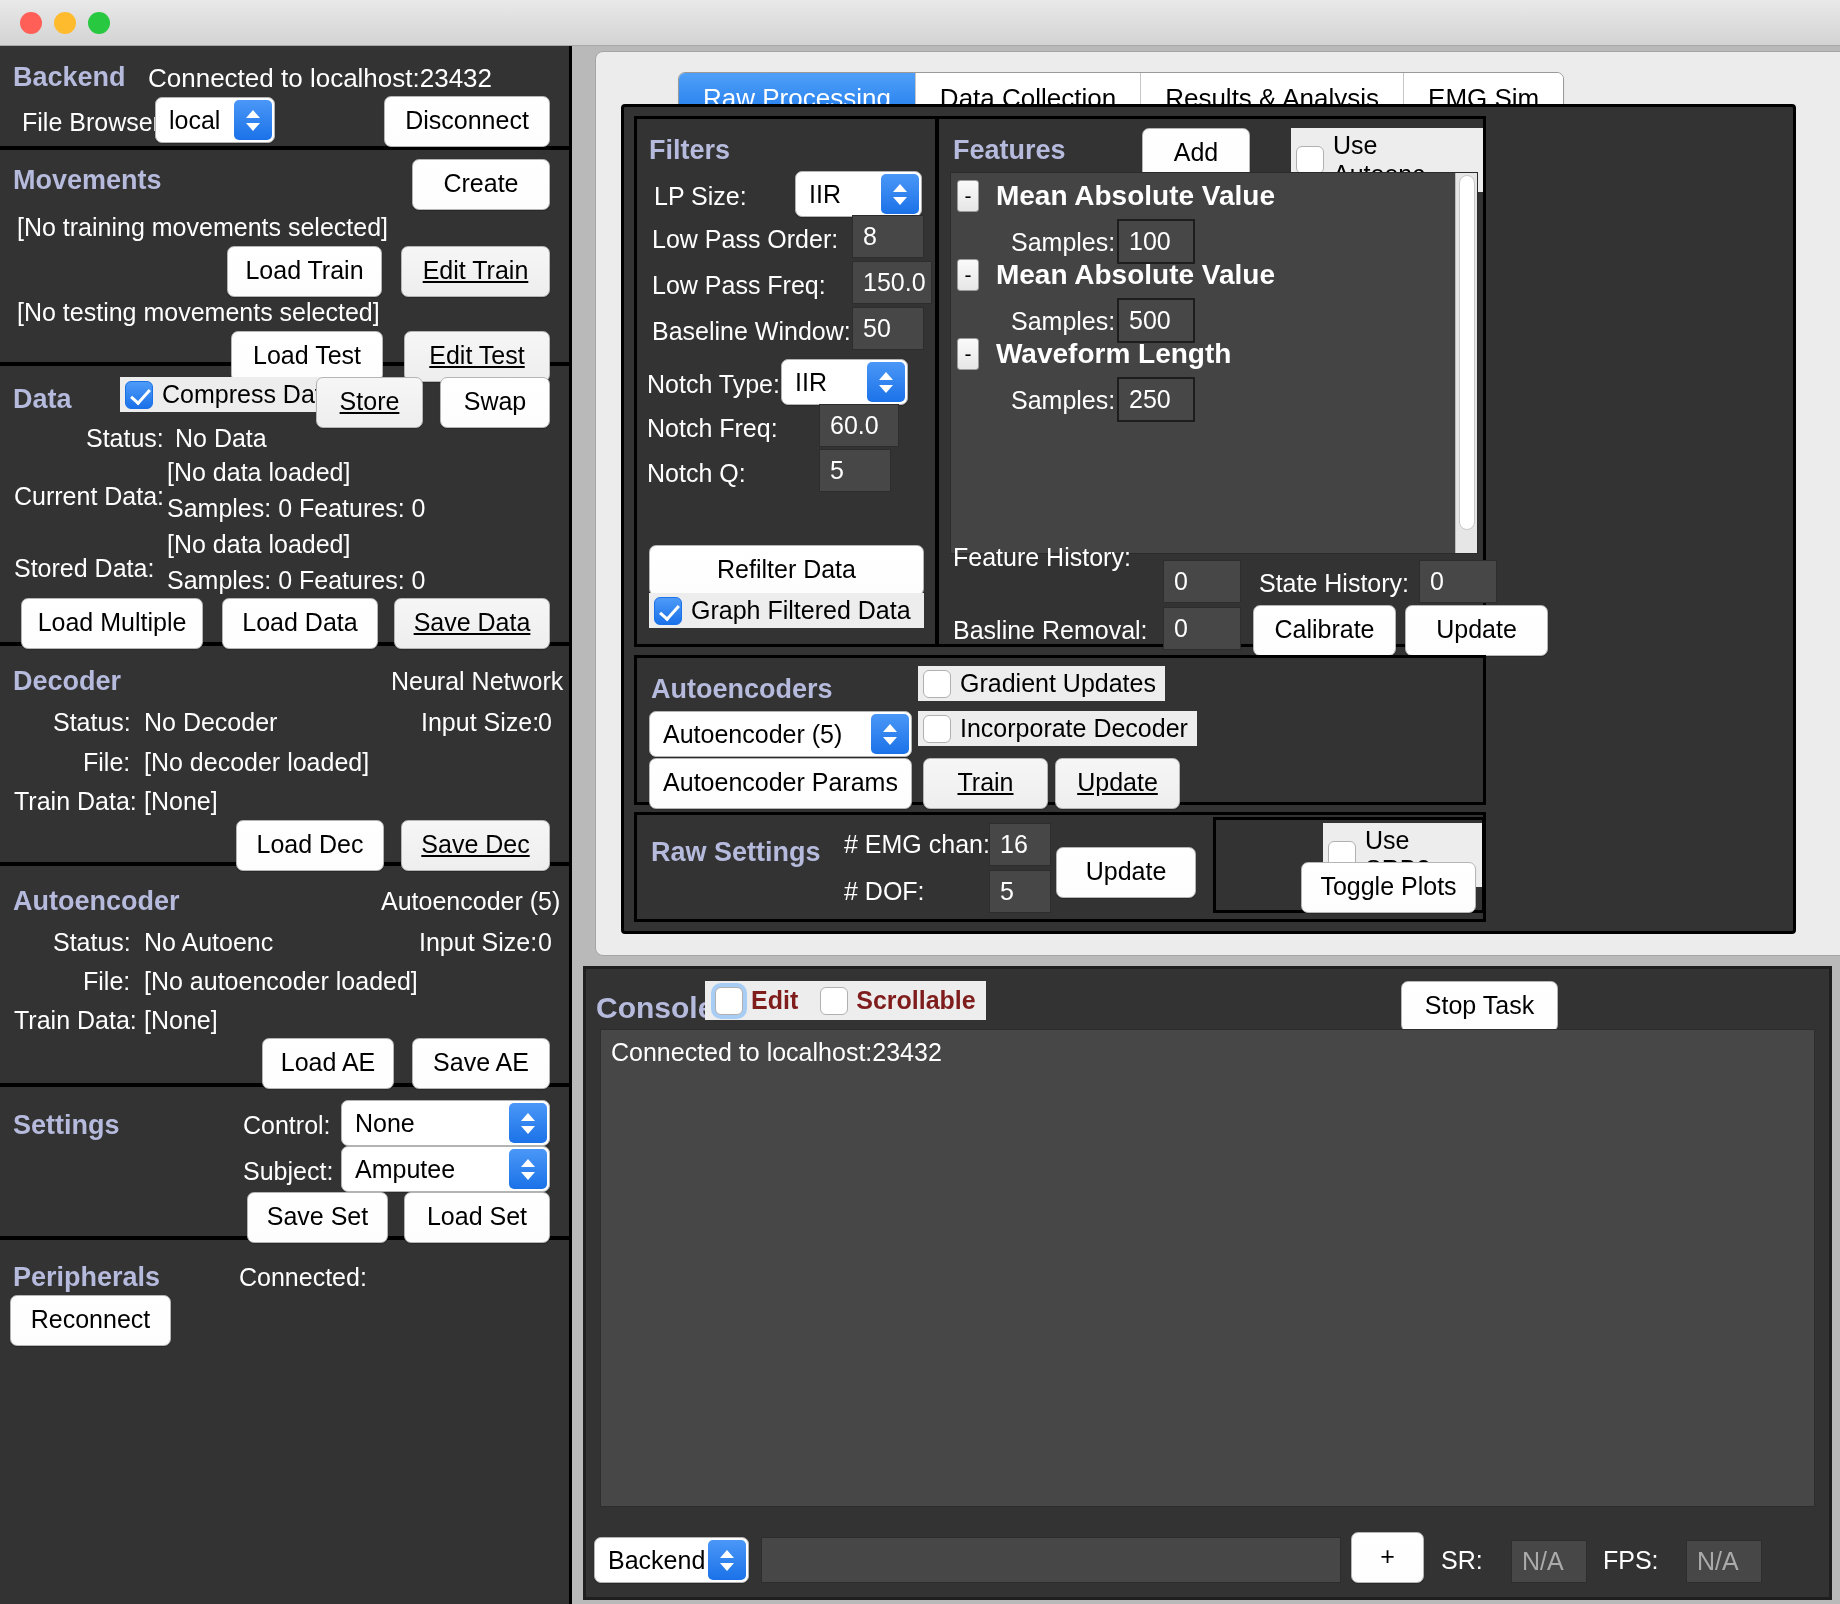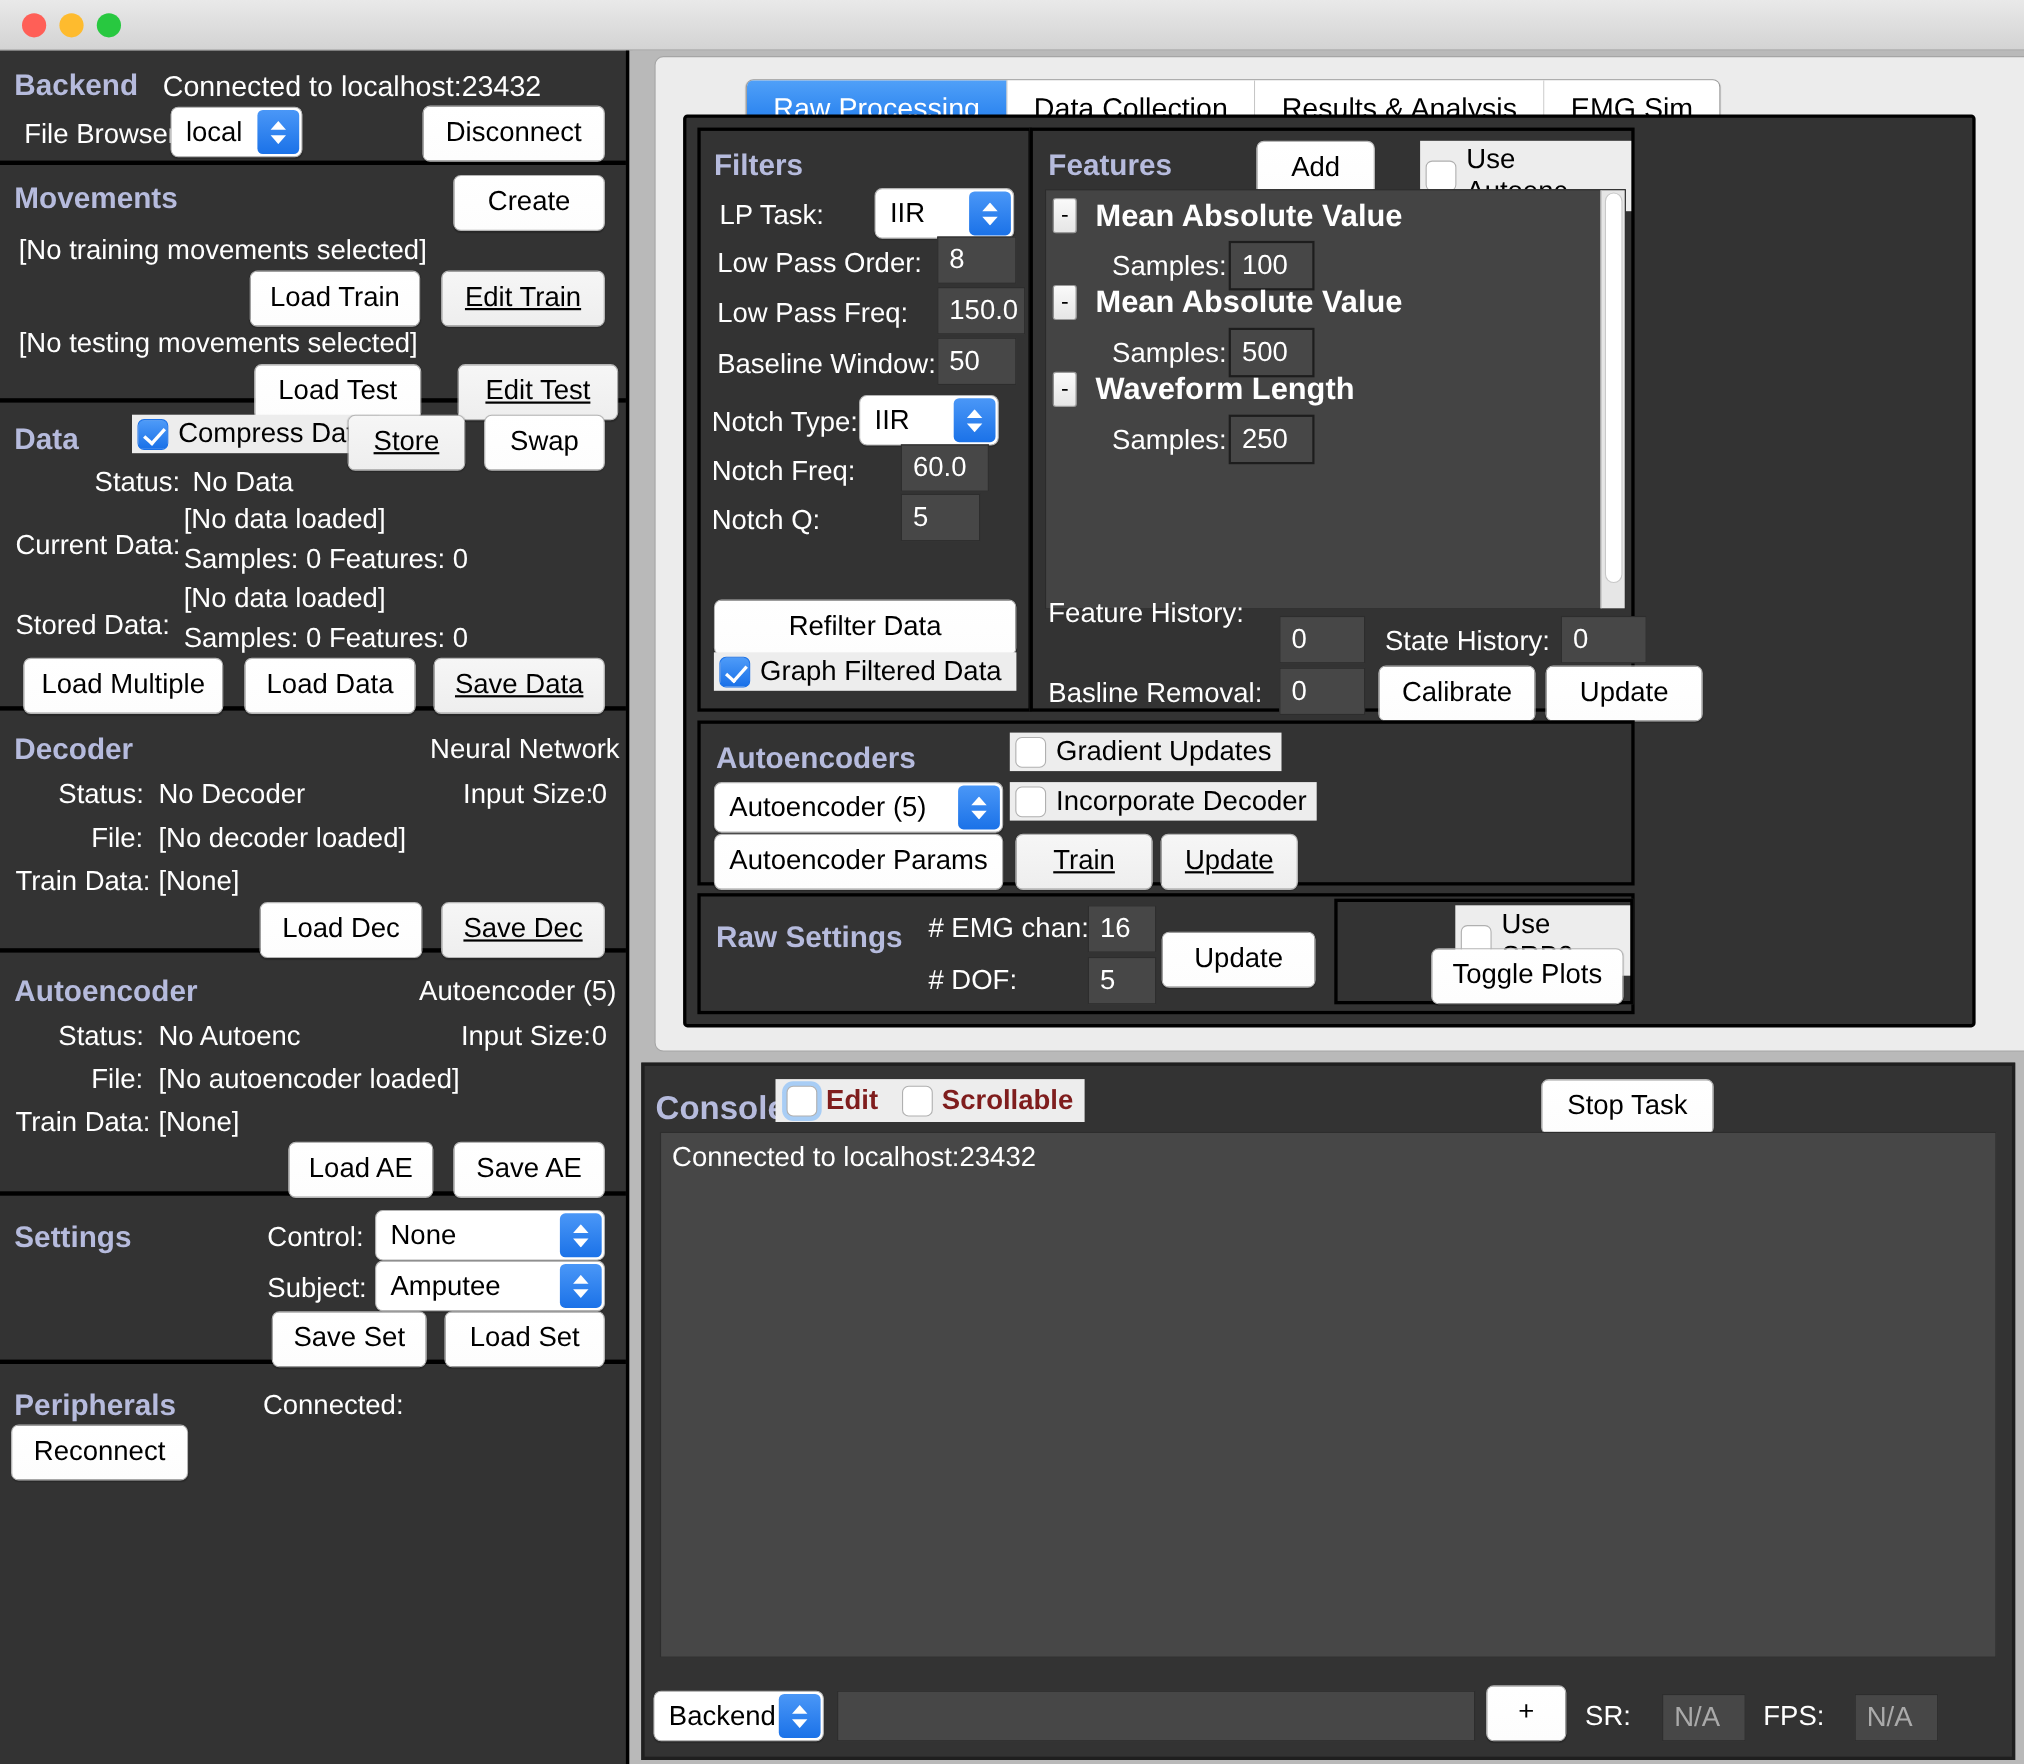--- a/index.html
+++ b/index.html
@@ -131,21 +131,21 @@
   </div>
 
   <div class="grp" style="height:216px;">
     <div class="grp-title" style="position:absolute;left:13px;top:15px;">Movements</div>
     <div class="mbtn" style="position:absolute;left:412px;top:9px;width:138px;">Create</div>
     <div style="position:absolute;left:17px;top:63px;">[No training movements selected]</div>
     <div class="mbtn" style="position:absolute;left:227px;top:96px;width:155px;">Load Train</div>
     <div class="mbtn dim" style="position:absolute;left:401px;top:96px;width:149px;">Edit Train</div>
     <div style="position:absolute;left:17px;top:148px;">[No testing movements selected]</div>
     <div class="mbtn" style="position:absolute;left:231px;top:181px;width:152px;">Load Test</div>
-    <div class="mbtn dim" style="position:absolute;left:404px;top:181px;width:146px;margin-left:12px;">Edit Test</div>
+    <div class="mbtn dim" style="position:absolute;left:404px;top:181px;width:146px;">Edit Test</div>
   </div>
 
   <div class="grp" style="height:280px;">
     <div class="grp-title" style="position:absolute;left:13px;top:18px;">Data</div>
     <div class="chkwrap" style="position:absolute;left:120px;top:11px;">
       <span class="chk on"></span>
       <span>Compress Data</span>
     </div>
     <div class="mbtn dim" style="position:absolute;left:316px;top:11px;width:107px;">Store</div>
     <div class="mbtn" style="position:absolute;left:440px;top:11px;width:110px;">Swap</div>
@@ -236,21 +236,21 @@
       <div class="tab active">Raw Processing</div>
       <div class="tab">Data Collection</div>
       <div class="tab">Results &amp; Analysis</div>
       <div class="tab">EMG Sim</div>
     </div>
 
     <div id="inner">
 
       <div class="sunken" style="position:absolute;left:10px;top:9px;width:304px;height:531px;">
         <div class="grp-title" style="position:absolute;left:12px;top:16px;">Filters</div>
-        <div style="position:absolute;left:17px;top:63px;">LP Task:</div>
+        <div style="position:absolute;left:17px;top:63px;">LP Size:</div>
         <div class="pop" style="position:absolute;left:158px;top:52px;width:127px;">
           <span>IIR</span>
           <span class="arrows">
             <svg width="16" height="9" viewBox="0 0 16 9">
                 <path d="M8 0 L15 8 L1 8 Z" fill="#fff"></path>
               </svg>
             <svg width="16" height="9" viewBox="0 0 16 9">
                 <path d="M8 9 L1 1 L15 1 Z" fill="#fff"></path>
               </svg>
           </span>

